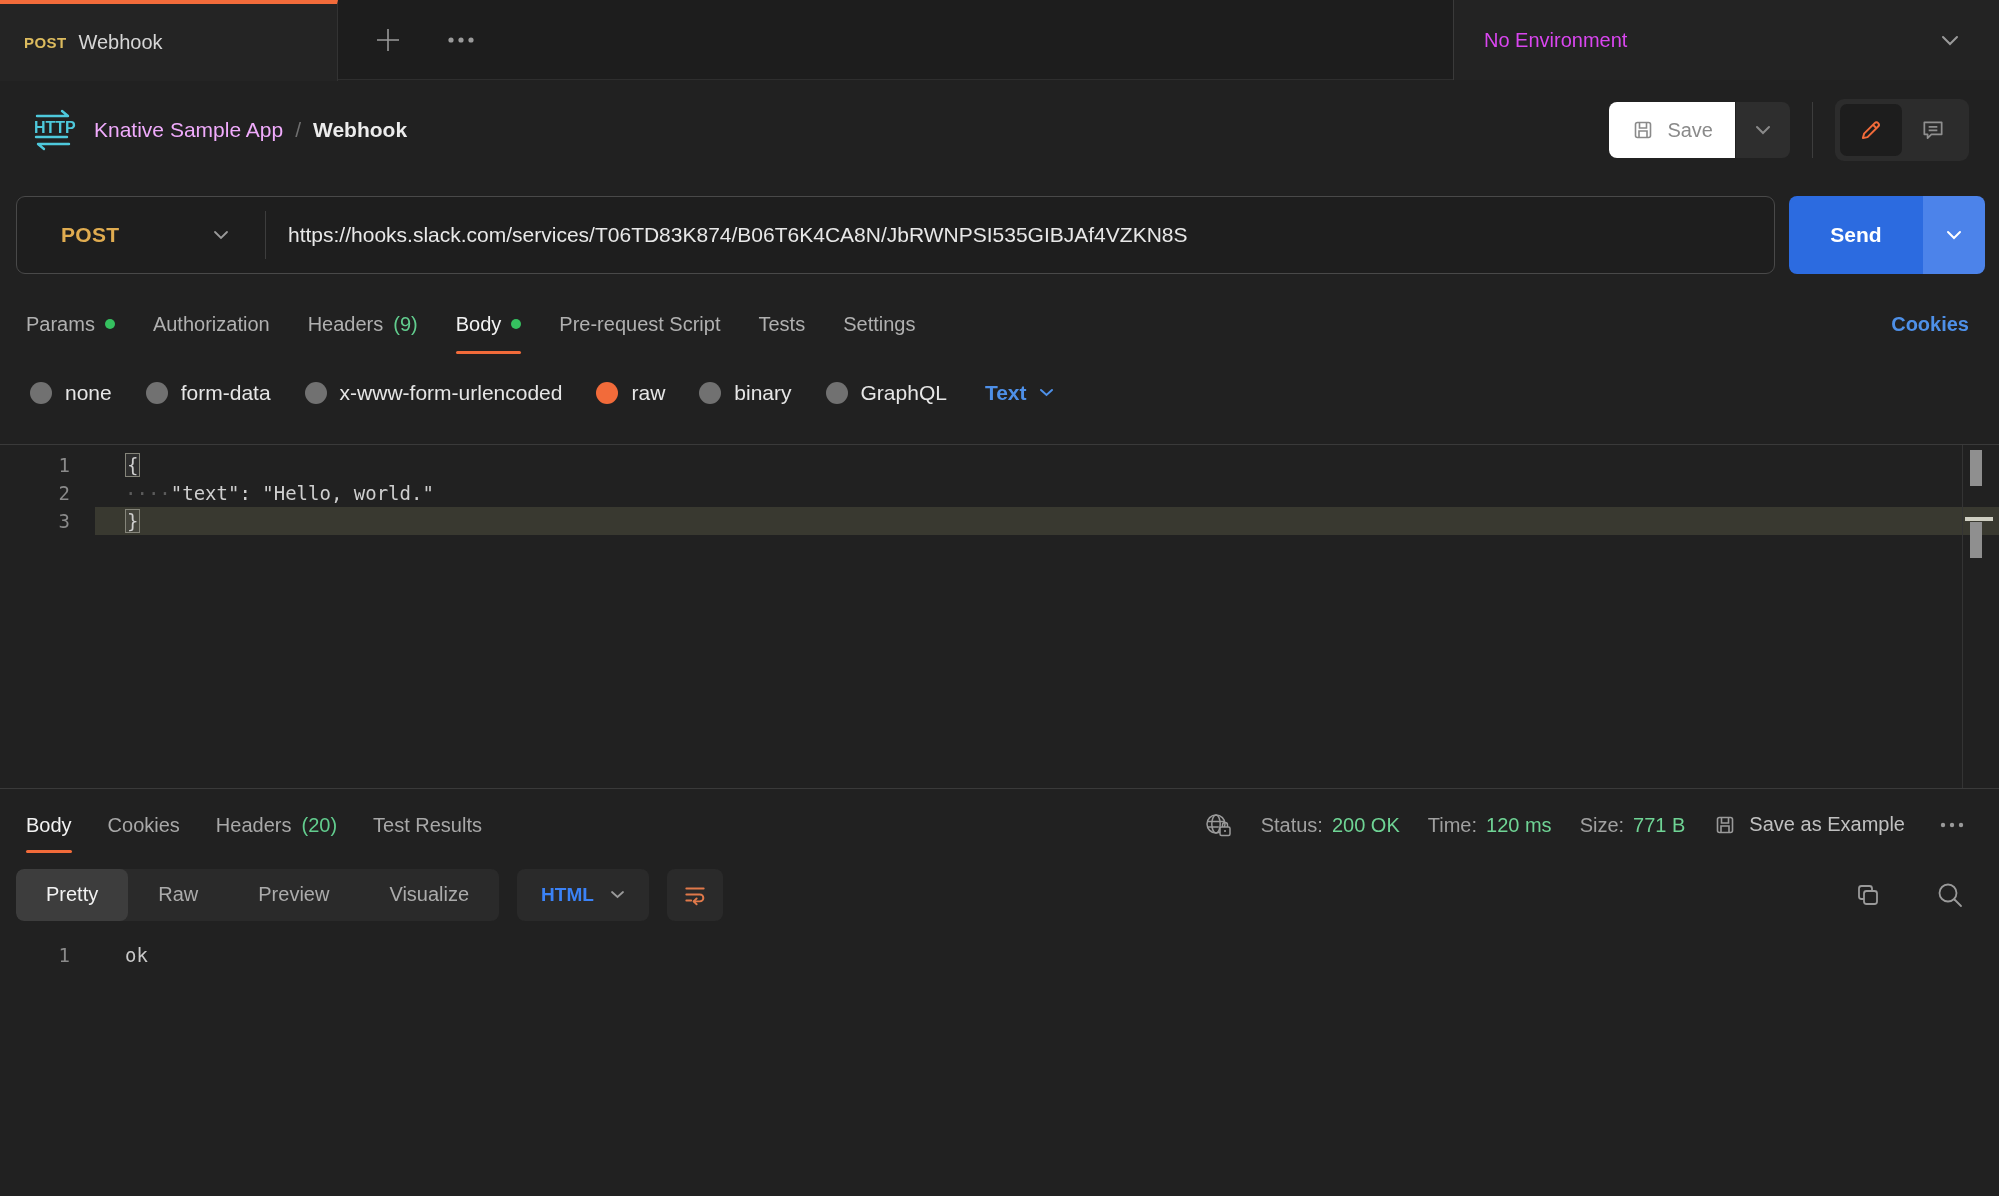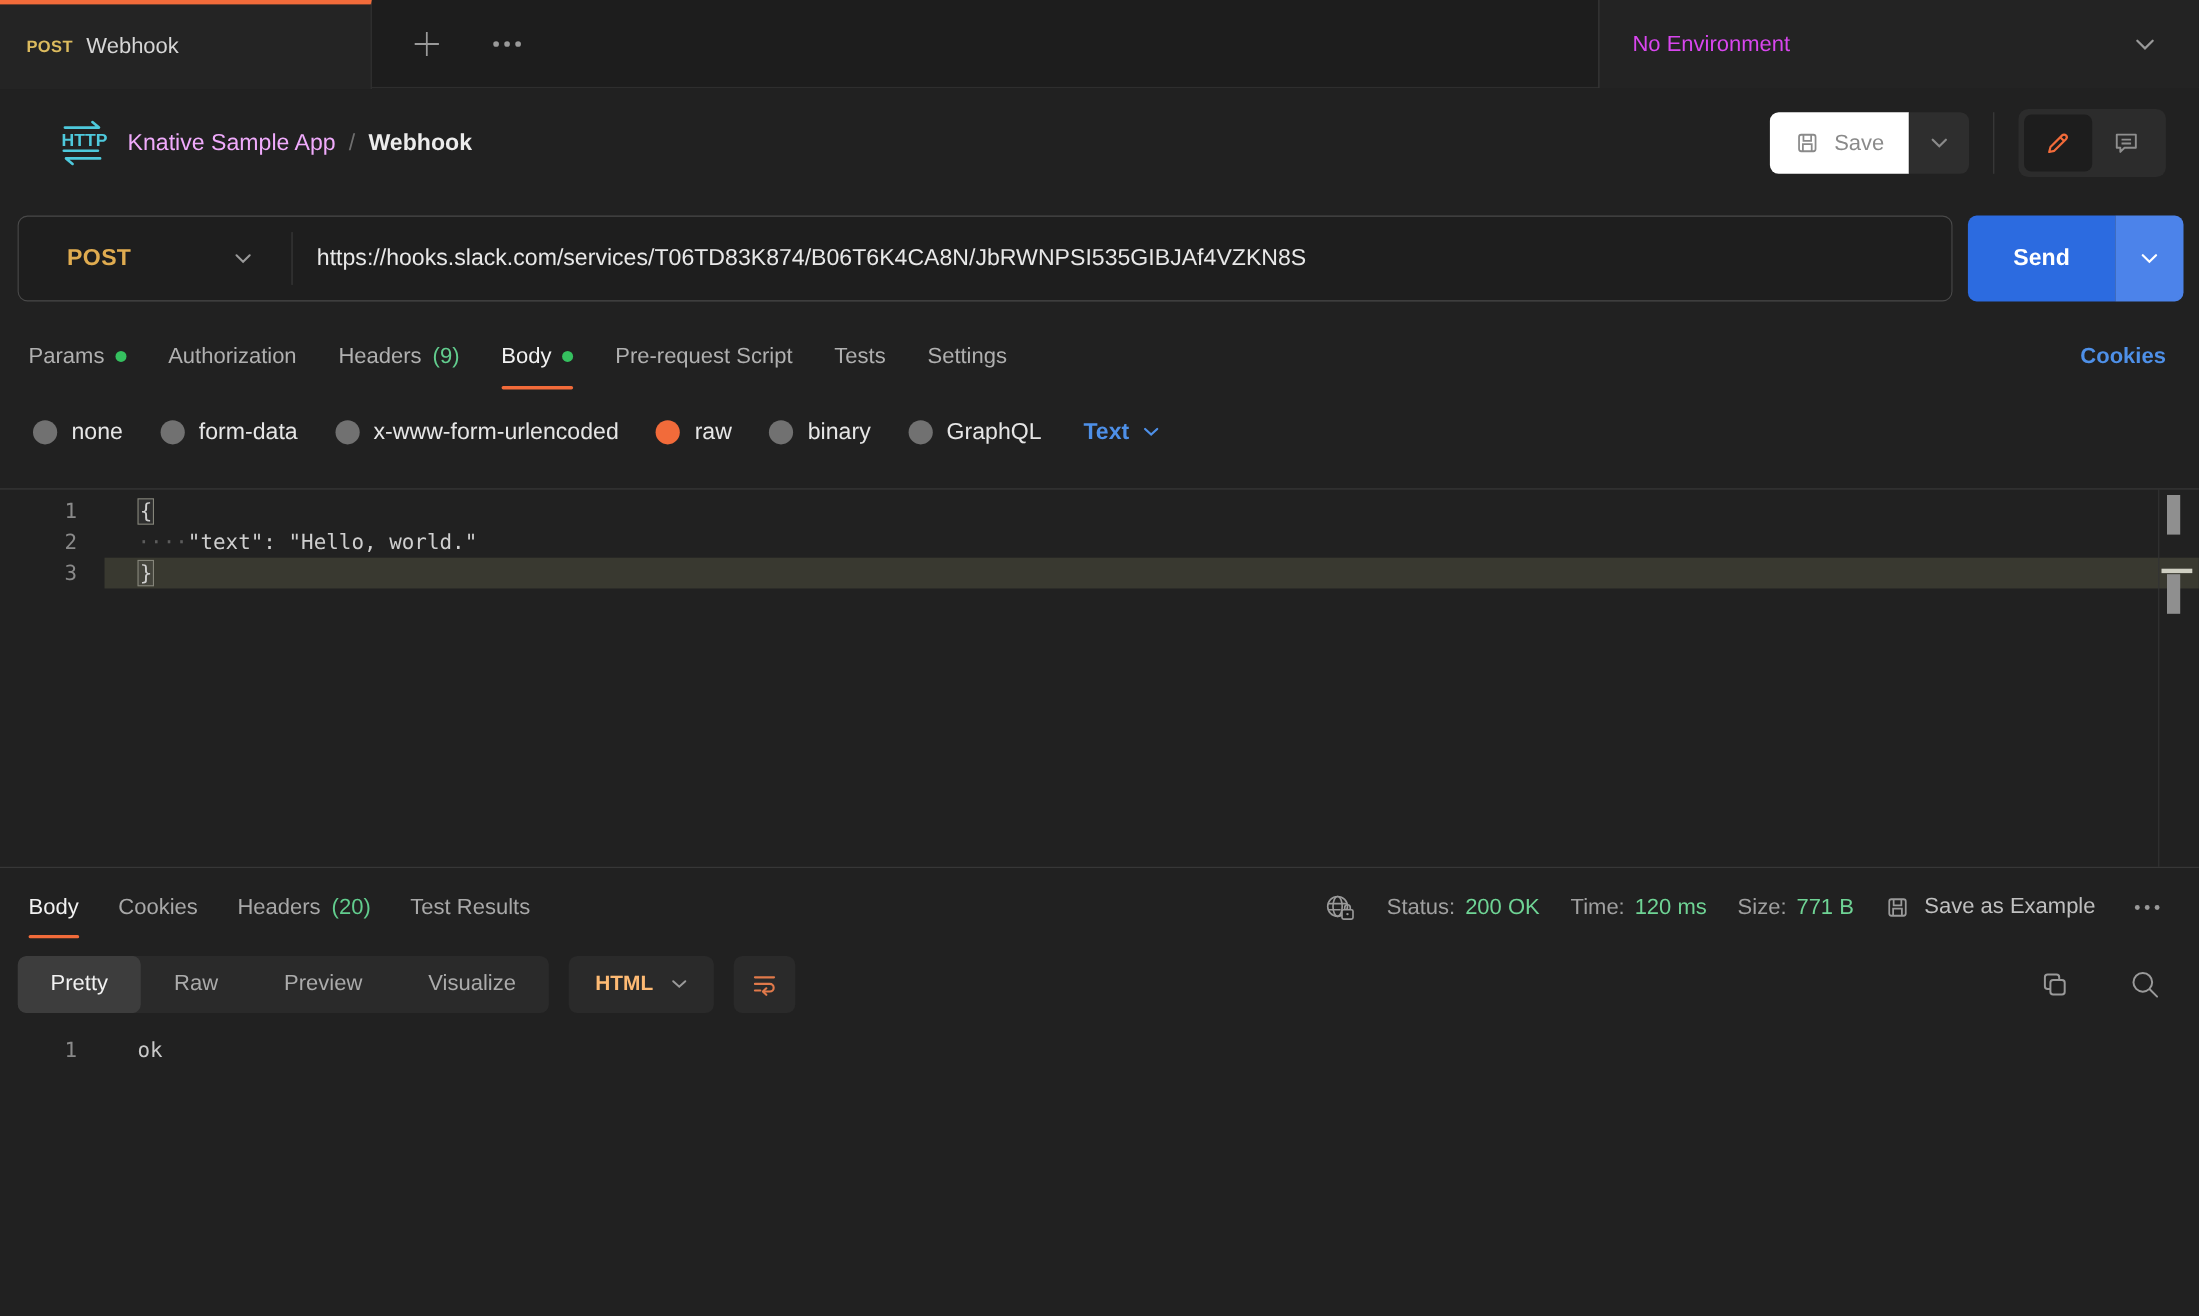--- a/index.html
+++ b/index.html
@@ -26,21 +26,21 @@
   .plus-btn { margin-left:24px; }
   .more-tabs-btn { margin-left:22px; }
   .env-section {
     position:absolute; right:0; top:0; height:80px; width:546px; background:#232323;
     border-left:1px solid #3a3a3a; display:flex; align-items:center;
     justify-content:space-between; padding:0 40px 0 30px; cursor:pointer;
   }
   .env-section .env-name { color:#d946ef; font-size:20px; }
 
   
-  .req-header { height:100px; display:flex; align-items:center; padding:0 30px 0 52px; }
+  .req-header { height:100px; display:flex; align-items:center; padding:0 30px 0 30px; }
   .crumb-workspace { color:#f0abfc; font-size:21px; margin-left:18px; cursor:pointer;text-align:center; }
   .crumb-sep { color:#6f6f6f; font-size:21px; margin:0 12px; }
   .crumb-item { color:#ececec; font-size:21px; font-weight:700; }
   .spacer { flex:1; }
   .save-group { display:flex; }
   .save-btn {
     height:56px; background:#ffffff; border:none; border-radius:8px 0 0 8px;
     color:#8a8a8a; font-size:20px; display:flex; align-items:center; gap:12px;
     padding:0 22px; cursor:pointer; border-right:1px solid #212121;
   }
@@ -126,21 +126,21 @@
   .meta-label { color:#a0a0a0; }
   .meta-value { color:#6fd495; }
   .save-example { display:flex; align-items:flex-start; gap:12px; color:#c0c0c0; font-size:20px; cursor:pointer; background:none; border:none; }
   .resp-more { background:none; border:none; cursor:pointer; padding:6px; }
 
   
   .resp-toolbar { height:67px; display:flex; align-items:center; padding:0 30px 0 16px; gap:18px; }
   .segmented { display:flex; background:#2a2a2a; border-radius:8px; height:52px; overflow:hidden; }
   .seg { border:none; background:transparent; color:#ababab; font-size:20px; padding:0 30px; cursor:pointer; font-family:"Liberation Sans", sans-serif; }
   .seg.active { background:#3d3d3d; color:#f2f2f2; border-radius:8px; }
-  .html-select { height:52px; background:#2a2a2a; border:none; border-radius:8px; display:flex; align-items:center; gap:16px; padding:0 24px; color:#fdba74; font-size:19px; font-weight:600; cursor:pointer; }
+  .html-select { height:52px; background:#2a2a2a; border:none; border-radius:8px; display:flex; align-items:center; gap:16px; padding:0 24px; color:#3b82f6; font-size:19px; font-weight:600; cursor:pointer; }
   .wrap-btn { width:56px; height:52px; background:#2a2a2a; border:none; border-radius:8px; display:flex; align-items:center; justify-content:center; cursor:pointer; }
   .resp-actions { margin-left:auto; display:flex; align-items:center; gap:46px; }
   .icon-only-btn { background:none; border:none; cursor:pointer; padding:4px; }
 
   
   .resp-body { padding-top:12px; font-family:"DejaVu Sans Mono", monospace; font-size:19px; color:#c9c9c9; }
   .resp-body .code-line { height:30px; line-height:30px; }
 
   .chev-icon { color:#9a9a9a; }
 </style>

